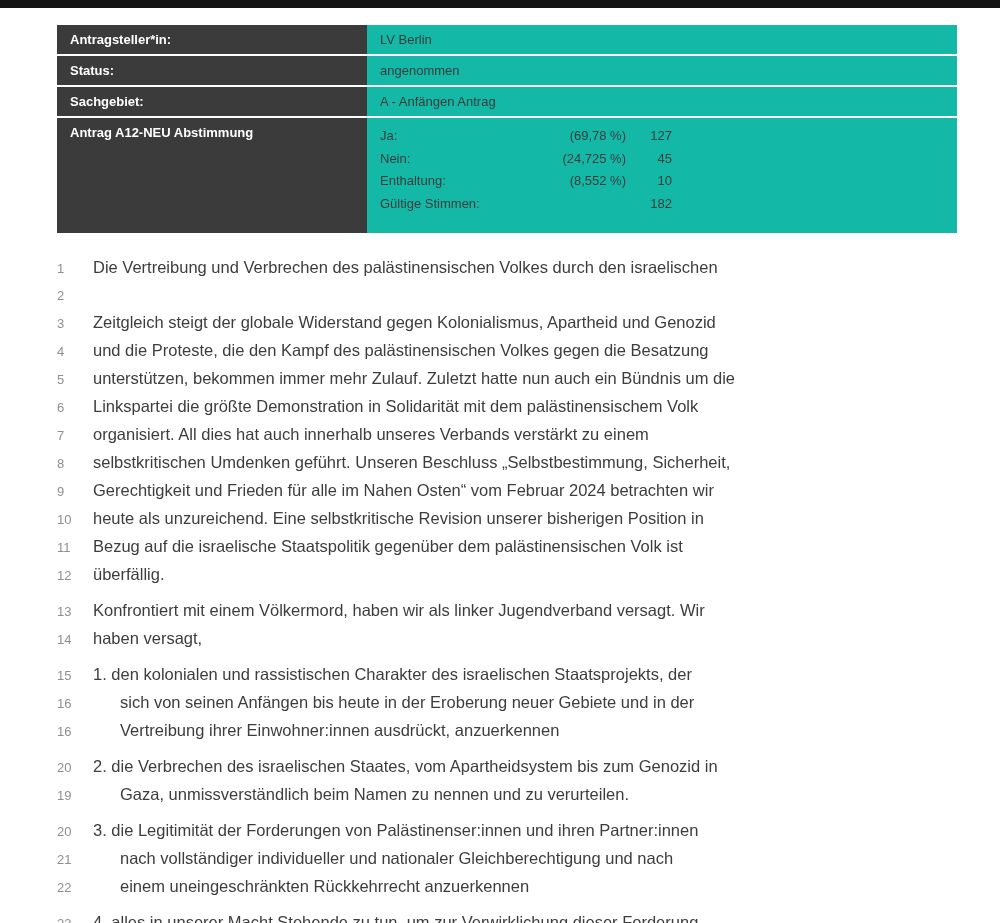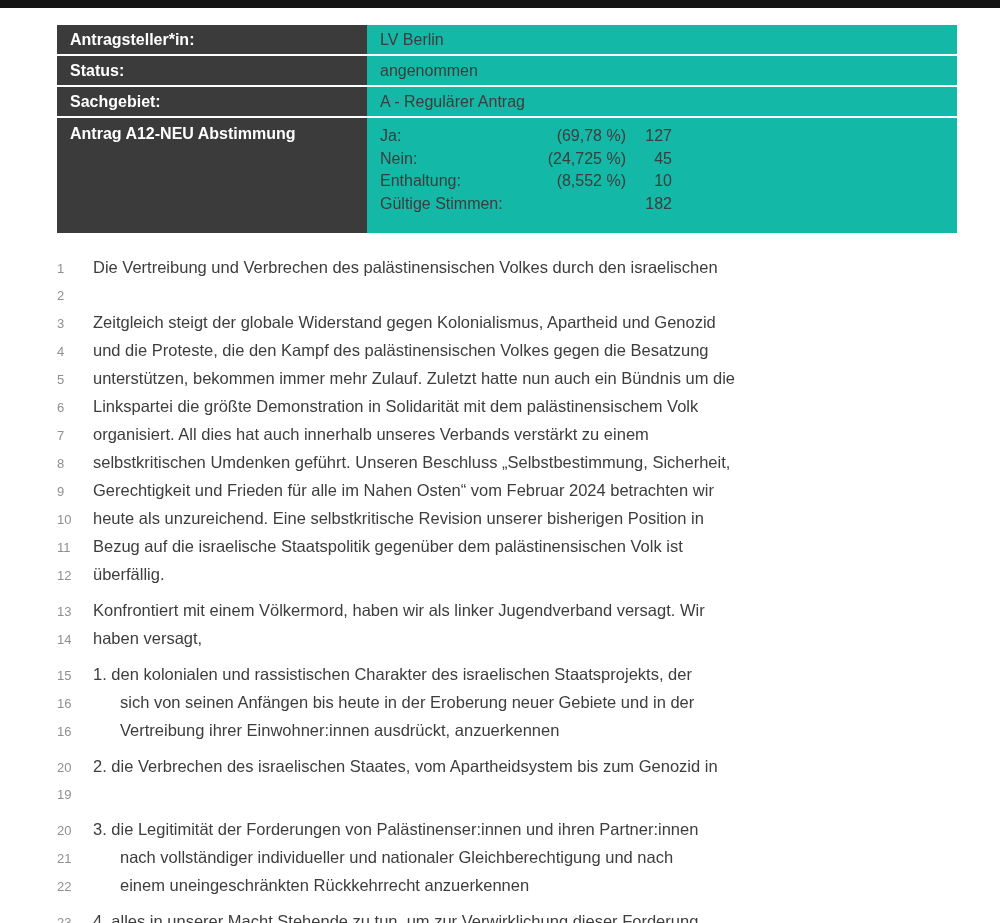--- a/index.html
+++ b/index.html
@@ -16,21 +16,21 @@
     height: 8px;
     background: #141414;
   }
 
   
   .info-table {
     margin: 17px 43px 0 57px;
     display: grid;
     grid-template-columns: 310px 1fr;
     row-gap: 2px;
-    font-size: 16px;
+    font-size: 13px;
   }
   .cell {
     display: flex;
     align-items: center;
     min-height: 29px;
     padding: 0 13px;
   }
   .cell.label {
     background: #3b3b3b;
     color: #ffffff;
@@ -80,21 +80,21 @@
 <div class="top-bar"></div>
 
 <div class="info-table">
   <div class="cell label">Antragsteller*in:</div>
   <div class="cell value">LV Berlin</div>
 
   <div class="cell label">Status:</div>
   <div class="cell value">angenommen</div>
 
   <div class="cell label">Sachgebiet:</div>
-  <div class="cell value">A - Regulärer Antrag</div>
+  <div class="cell value">A - Anfängen Antrag</div>
 
   <div class="cell label tall">Antrag A12-NEU Abstimmung</div>
   <div class="cell value tall">
     <div class="vote-grid">
       <span class="vote-name">Ja:</span>
       <span class="vote-pct">(69,78 %)</span>
       <span class="vote-count">127</span>
 
       <span class="vote-name">Nein:</span>
       <span class="vote-pct">(24,725 %)</span>
@@ -189,20 +189,21 @@
       </div>
   </div>
 
   <div class="para">
     <div class="line">
         <span class="ln">20</span>
         <span class="lt">2. die Verbrechen des israelischen Staates, vom Apartheidsystem bis zum Genozid in</span>
       </div>
     <div class="line indent">
         <span class="ln">19</span>
+        <span class="lt">Gaza, unmissverständlich beim Namen zu nennen und zu verurteilen.</span>
       </div>
   </div>
 
   <div class="para">
     <div class="line">
         <span class="ln">20</span>
         <span class="lt">3. die Legitimität der Forderungen von Palästinenser:innen und ihren Partner:innen</span>
       </div>
     <div class="line indent">
         <span class="ln">21</span>

